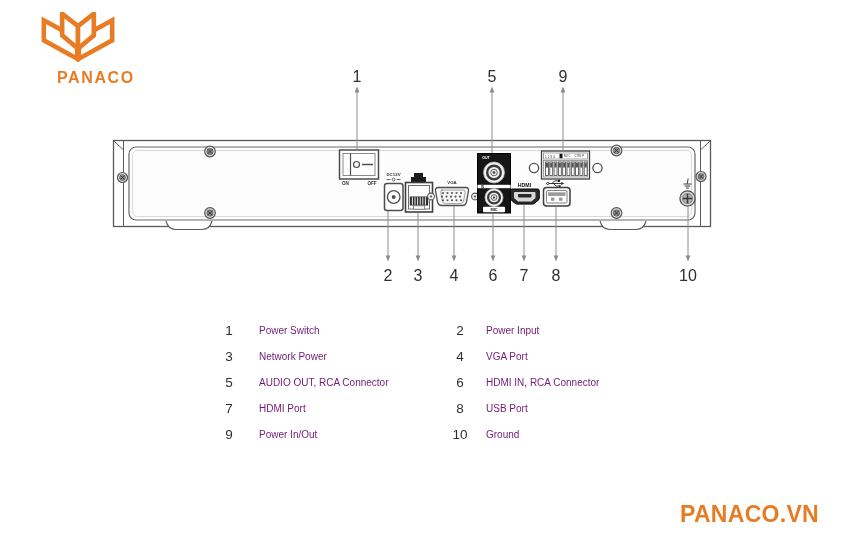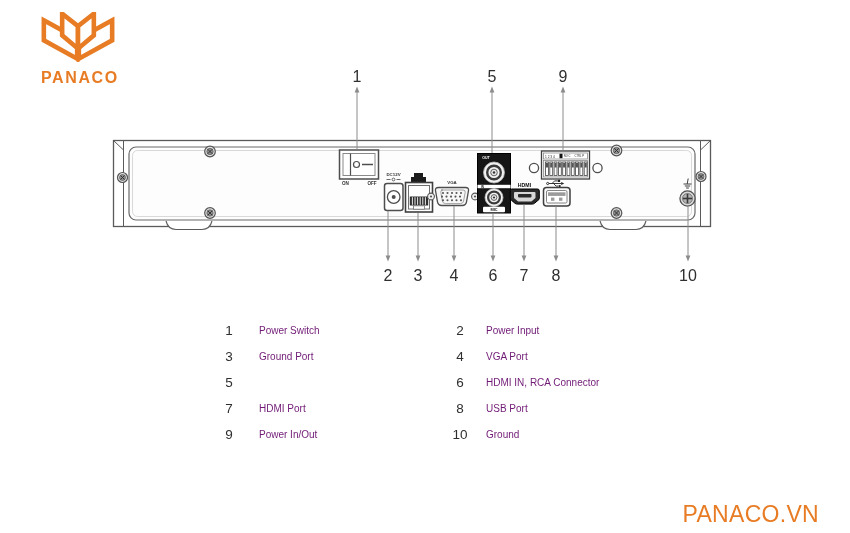--- a/index.html
+++ b/index.html
@@ -2,42 +2,42 @@
 <html><head>
 <meta charset="utf-8">
 <style>
   * { margin:0; padding:0; box-sizing:border-box; }
   html,body { width:850px; height:533px; background:#ffffff; font-family:"Liberation Sans", sans-serif; }
   body { position:relative; overflow:hidden; }
 
   
   .logo { position:absolute; left:40px; top:12px; width:110px; }
   .logo .wordmark {
-    margin-top:3px; margin-left:1px;
+    margin-top:3px; margin-left:17px;
     font-size:16px; font-weight:600; letter-spacing:1.6px;
     color:#E87C25;
   }
 
   
   .diagram { position:absolute; left:0; top:0; width:850px; height:300px; }
 
   
   .legend { position:absolute; left:0; top:317px; width:850px; height:135px; color:#3c3c3c; }
   .legend-col { position:absolute; top:0; }
   .legend-col.left  { left:218px; }
   .legend-col.right { left:448px; }
   .legend-row { display:flex; align-items:center; height:26px; }
   .legend-num { width:22px; text-align:center; font-size:13.5px; color:#2f2f2f; }
   .legend-col.right .legend-num { width:24px; }
   .legend-label { margin-left:19px; font-size:10px; color:#701a75; white-space:nowrap; }
   .legend-col.right .legend-label { margin-left:14px; }
 
   
   .site { position:absolute; right:31px; top:501px;
-    font-size:23px; font-weight:normal; letter-spacing:0.3px; color:#E87C25; }
+    font-size:23px; font-weight:bold; letter-spacing:0.3px; color:#E87C25; }
 
   svg text { font-family:"Liberation Sans", sans-serif; }
 </style>
 </head>
 <body>
 
 <div class="logo">
   <svg width="76" height="50" viewBox="0 0 90 60">
     <g fill="#ffffff" stroke="#E87C25" stroke-width="5.5" stroke-linejoin="miter">
       <path d="M4,10 L44,32 L44,56 L4,34 Z"></path>
@@ -322,24 +322,25 @@
 </svg>
 
 <div class="legend">
   <div class="legend-col left">
     <div class="legend-row">
       <span class="legend-num">1</span>
       <span class="legend-label">Power Switch</span>
     </div>
     <div class="legend-row">
       <span class="legend-num">3</span>
-      <span class="legend-label">Ground Port</span>
+      <span class="legend-label">Network Power</span>
     </div>
     <div class="legend-row">
       <span class="legend-num">5</span>
+      <span class="legend-label">AUDIO OUT, RCA Connector</span>
     </div>
     <div class="legend-row">
       <span class="legend-num">7</span>
       <span class="legend-label">HDMI Port</span>
     </div>
     <div class="legend-row">
       <span class="legend-num">9</span>
       <span class="legend-label">Power In/Out</span>
     </div>
   </div>

